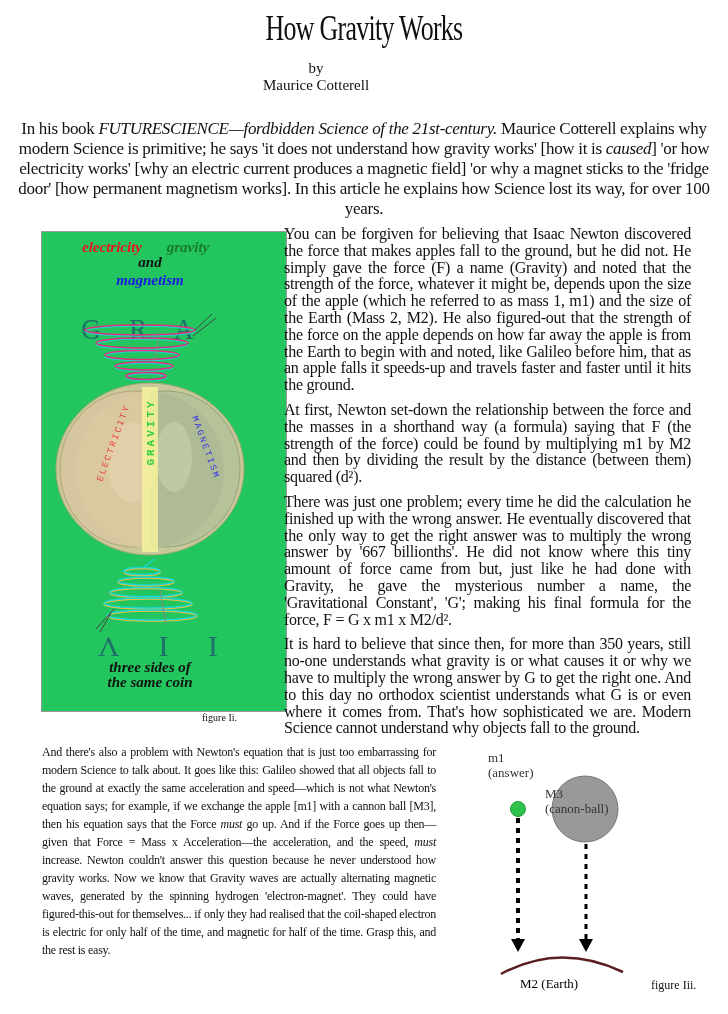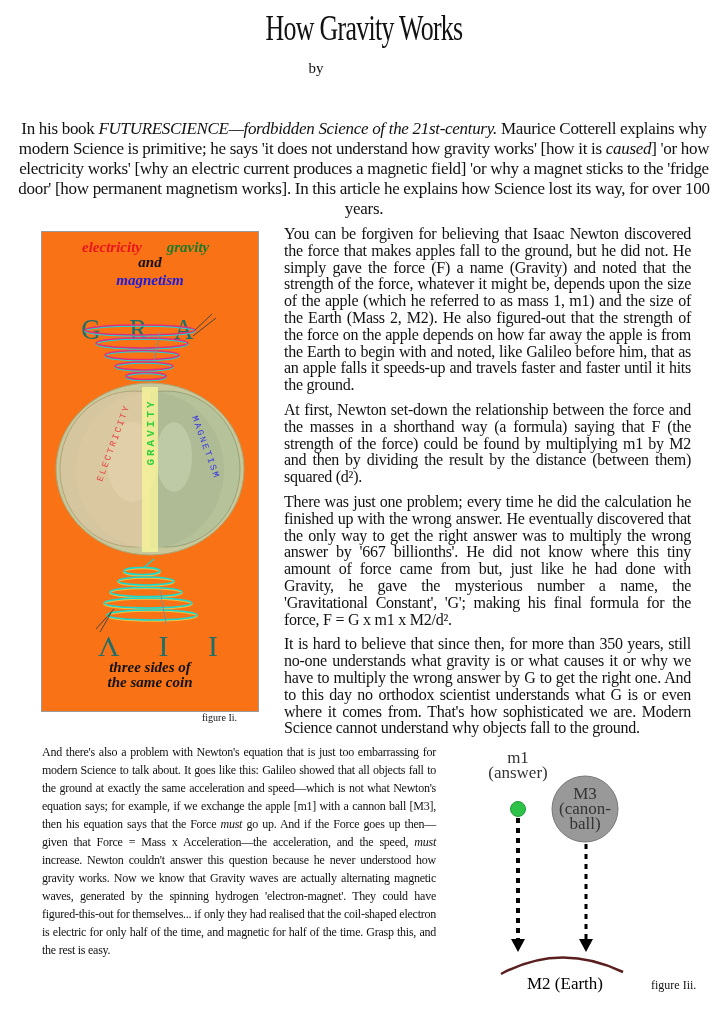--- a/index.html
+++ b/index.html
@@ -6,40 +6,41 @@
   body { width: 728px; height: 1014px; position: relative; overflow: hidden;
          font-family: "Liberation Serif", "DejaVu Serif", serif; color: #111; }
   .title { position: absolute; left: 0; width: 728px; top: 8px; text-align: center;
            font-size: 36px; line-height: 40px; letter-spacing: -1px;
            transform: scaleX(0.72); transform-origin: center; }
   .byline { position: absolute; left: 0; width: 632px; top: 60px; text-align: center;
             font-size: 15px; line-height: 17px; }
   .intro { position: absolute; left: 8px; width: 712px; top: 119px; text-align: center;
            font-size: 17px; line-height: 20px; letter-spacing: -0.3px; }
   .fig1 { position: absolute; left: 41px; top: 231px; width: 216px; height: 479px;
-          border: 1px solid #9a9a9a; background: #f97316; overflow: hidden; }
+          border: 1px solid #9a9a9a; background: #22c55e; overflow: hidden; padding-left: 28px; }
   .fig1 svg { position: absolute; left: 0; top: 0; }
   .fig1-caption { position: absolute; left: 202px; top: 712px; font-size: 10px; }
   .col-right { position: absolute; left: 284px; top: 226px; width: 407px;
                font-size: 16px; line-height: 16.8px; text-align: justify; letter-spacing: -0.25px; }
   .col-right p { margin: 0 0 8px 0; }
   .col-bottom { position: absolute; left: 42px; top: 743px; width: 394px;
                 font-size: 12px; line-height: 18px; text-align: justify; letter-spacing: -0.25px; }
   .col-bottom p { margin: 0; }
   .fig2 { position: absolute; left: 460px; top: 750px; width: 268px; height: 264px; }
   .fig2 svg { position: absolute; left: 0; top: 0; }
-  .fig2 .lbl { position: absolute; font-size: 17px; line-height: 15px; text-align: center; color: #333; }
+  .fig2 .lbl { position: absolute; font-size: 13px; line-height: 15px; text-align: left; color: #333; }
   .fig2-caption { position: absolute; left: 651px; top: 978px; font-size: 12px; }
 </style>
 </head>
 <body>
 
 <div class="title">How Gravity Works</div>
 <div class="byline">
   <div>by</div>
+  <div>Maurice Cotterell</div>
 </div>
 
 <div class="intro">
   <span>In his book </span><i>FUTURESCIENCE—fordbidden Science of the 21st-century.</i><span> Maurice Cotterell explains why modern Science is  primitive; he says 'it does not understand how gravity works' [how it is </span><i>caused</i><span>] 'or how electricity works' [why an electric current produces a magnetic field] 'or why a magnet sticks to the 'fridge door' [how permanent magnetism works]. In this article he explains how Science lost its way, for over 100 years.</span>
 </div>
 
 <div class="fig1">
   <svg width="216" height="479" viewBox="0 0 216 479">
     <text x="70" y="20" text-anchor="middle" font-family="Liberation Serif, serif" font-size="15" font-weight="bold" font-style="italic" fill="#e8141e">electricity</text>
     <text x="146" y="20" text-anchor="middle" font-family="Liberation Serif, serif" font-size="15" font-weight="bold" font-style="italic" fill="#1a7a2a">gravity</text>

